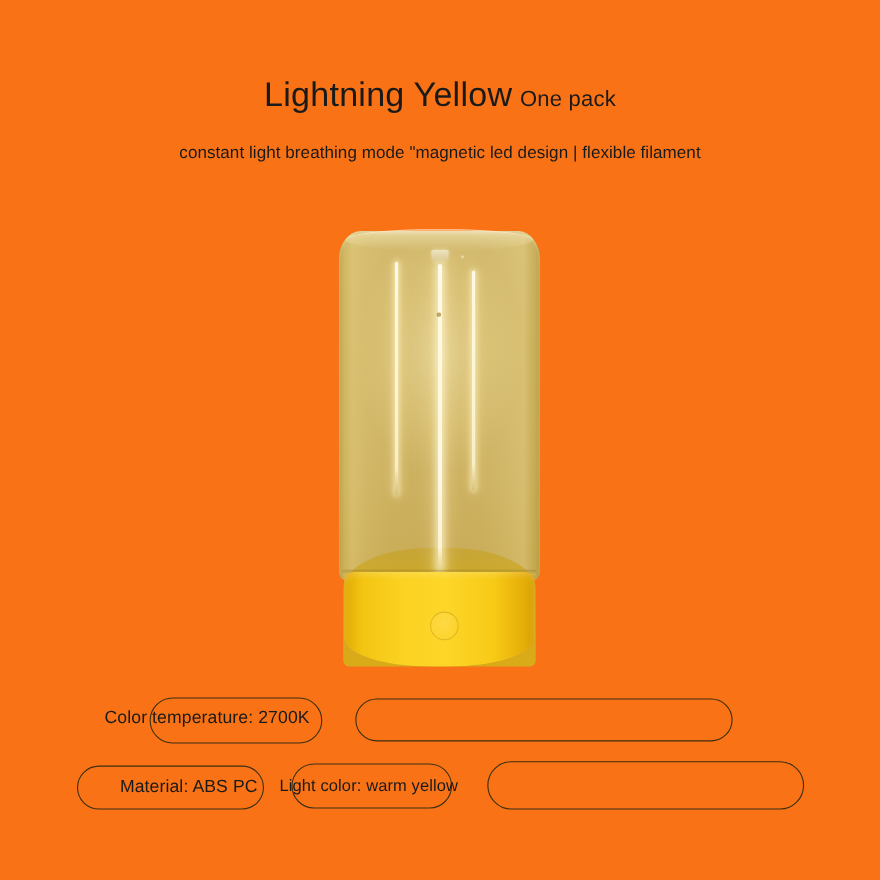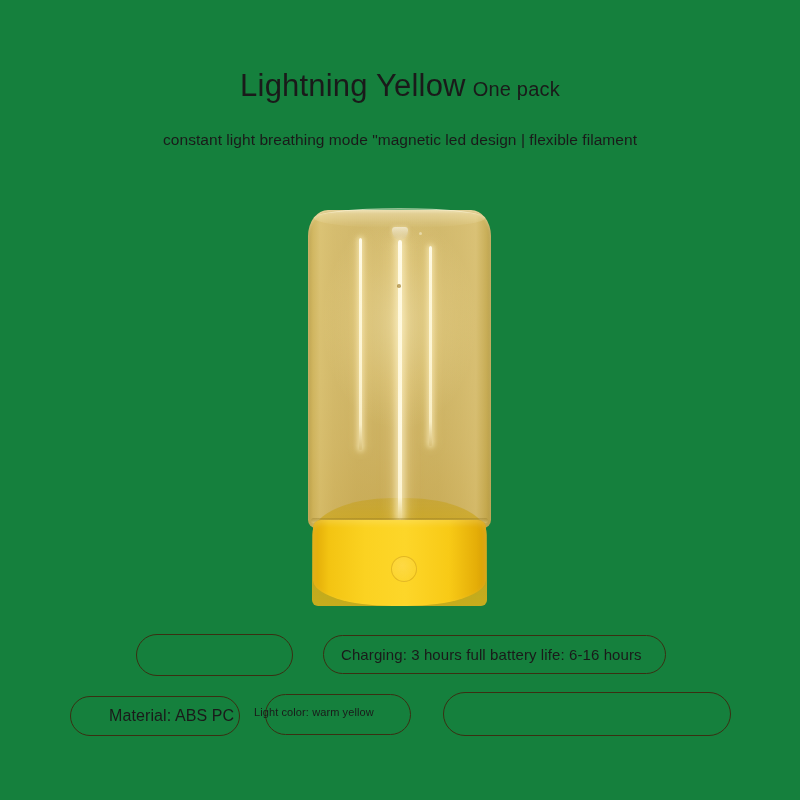--- a/index.html
+++ b/index.html
@@ -197,29 +197,29 @@
   #pill-text-temp        { left:95px;  top:645px; }
 
   #pill-outline-charge   { left:323px; top:635px; width:343px; height:39px; }
   #pill-text-charge      { left:341px; top:647px; font-size:15px; }
 
   
   #pill-outline-material { left:70px;  top:696px; width:170px; height:40px; }
   #pill-text-material    { left:85px;  top:708px;margin-left:24px; }
 
   #pill-outline-color    { left:265px; top:694px; width:146px; height:41px; }
-  #pill-text-color       { left:254px; top:707px; font-size:11px; }
+  #pill-text-color       { left:254px; top:707px; font-size:15px; }
 
   #pill-outline-bright   { left:443px; top:692px; width:288px; height:44px; }
   #pill-text-bright      { left:439px; top:708px; }
 </style>
 </head>
 <body>
 
-<div id="stage" style="background: #15803d;">
+<div id="stage" style="background: #f97316;">
 
   <div id="headline">
     <span class="main">Lightning Yellow</span><span class="sub">One pack</span>
   </div>
 
   <div id="subtitle">constant light breathing mode "magnetic led design | flexible filament</div>
 
   <div id="lamp">
 
     <div class="glass"></div>
@@ -242,17 +242,17 @@
     </div>
     <div class="pwr-led"></div>
   </div>
 
   <div class="pill-outline" id="pill-outline-temp"></div>
   <div class="pill-outline" id="pill-outline-charge"></div>
   <div class="pill-outline" id="pill-outline-material"></div>
   <div class="pill-outline" id="pill-outline-color"></div>
   <div class="pill-outline" id="pill-outline-bright"></div>
 
-  <div class="pill-text" id="pill-text-charge">Charging: 3 hours full battery life: 6-16 hours</div>
+  <div class="pill-text" id="pill-text-temp">Color temperature: 2700K</div>
   <div class="pill-text" id="pill-text-material">Material: ABS PC</div>
   <div class="pill-text" id="pill-text-color">Light color: warm yellow</div>
 
 </div>
 
 </body></html>

